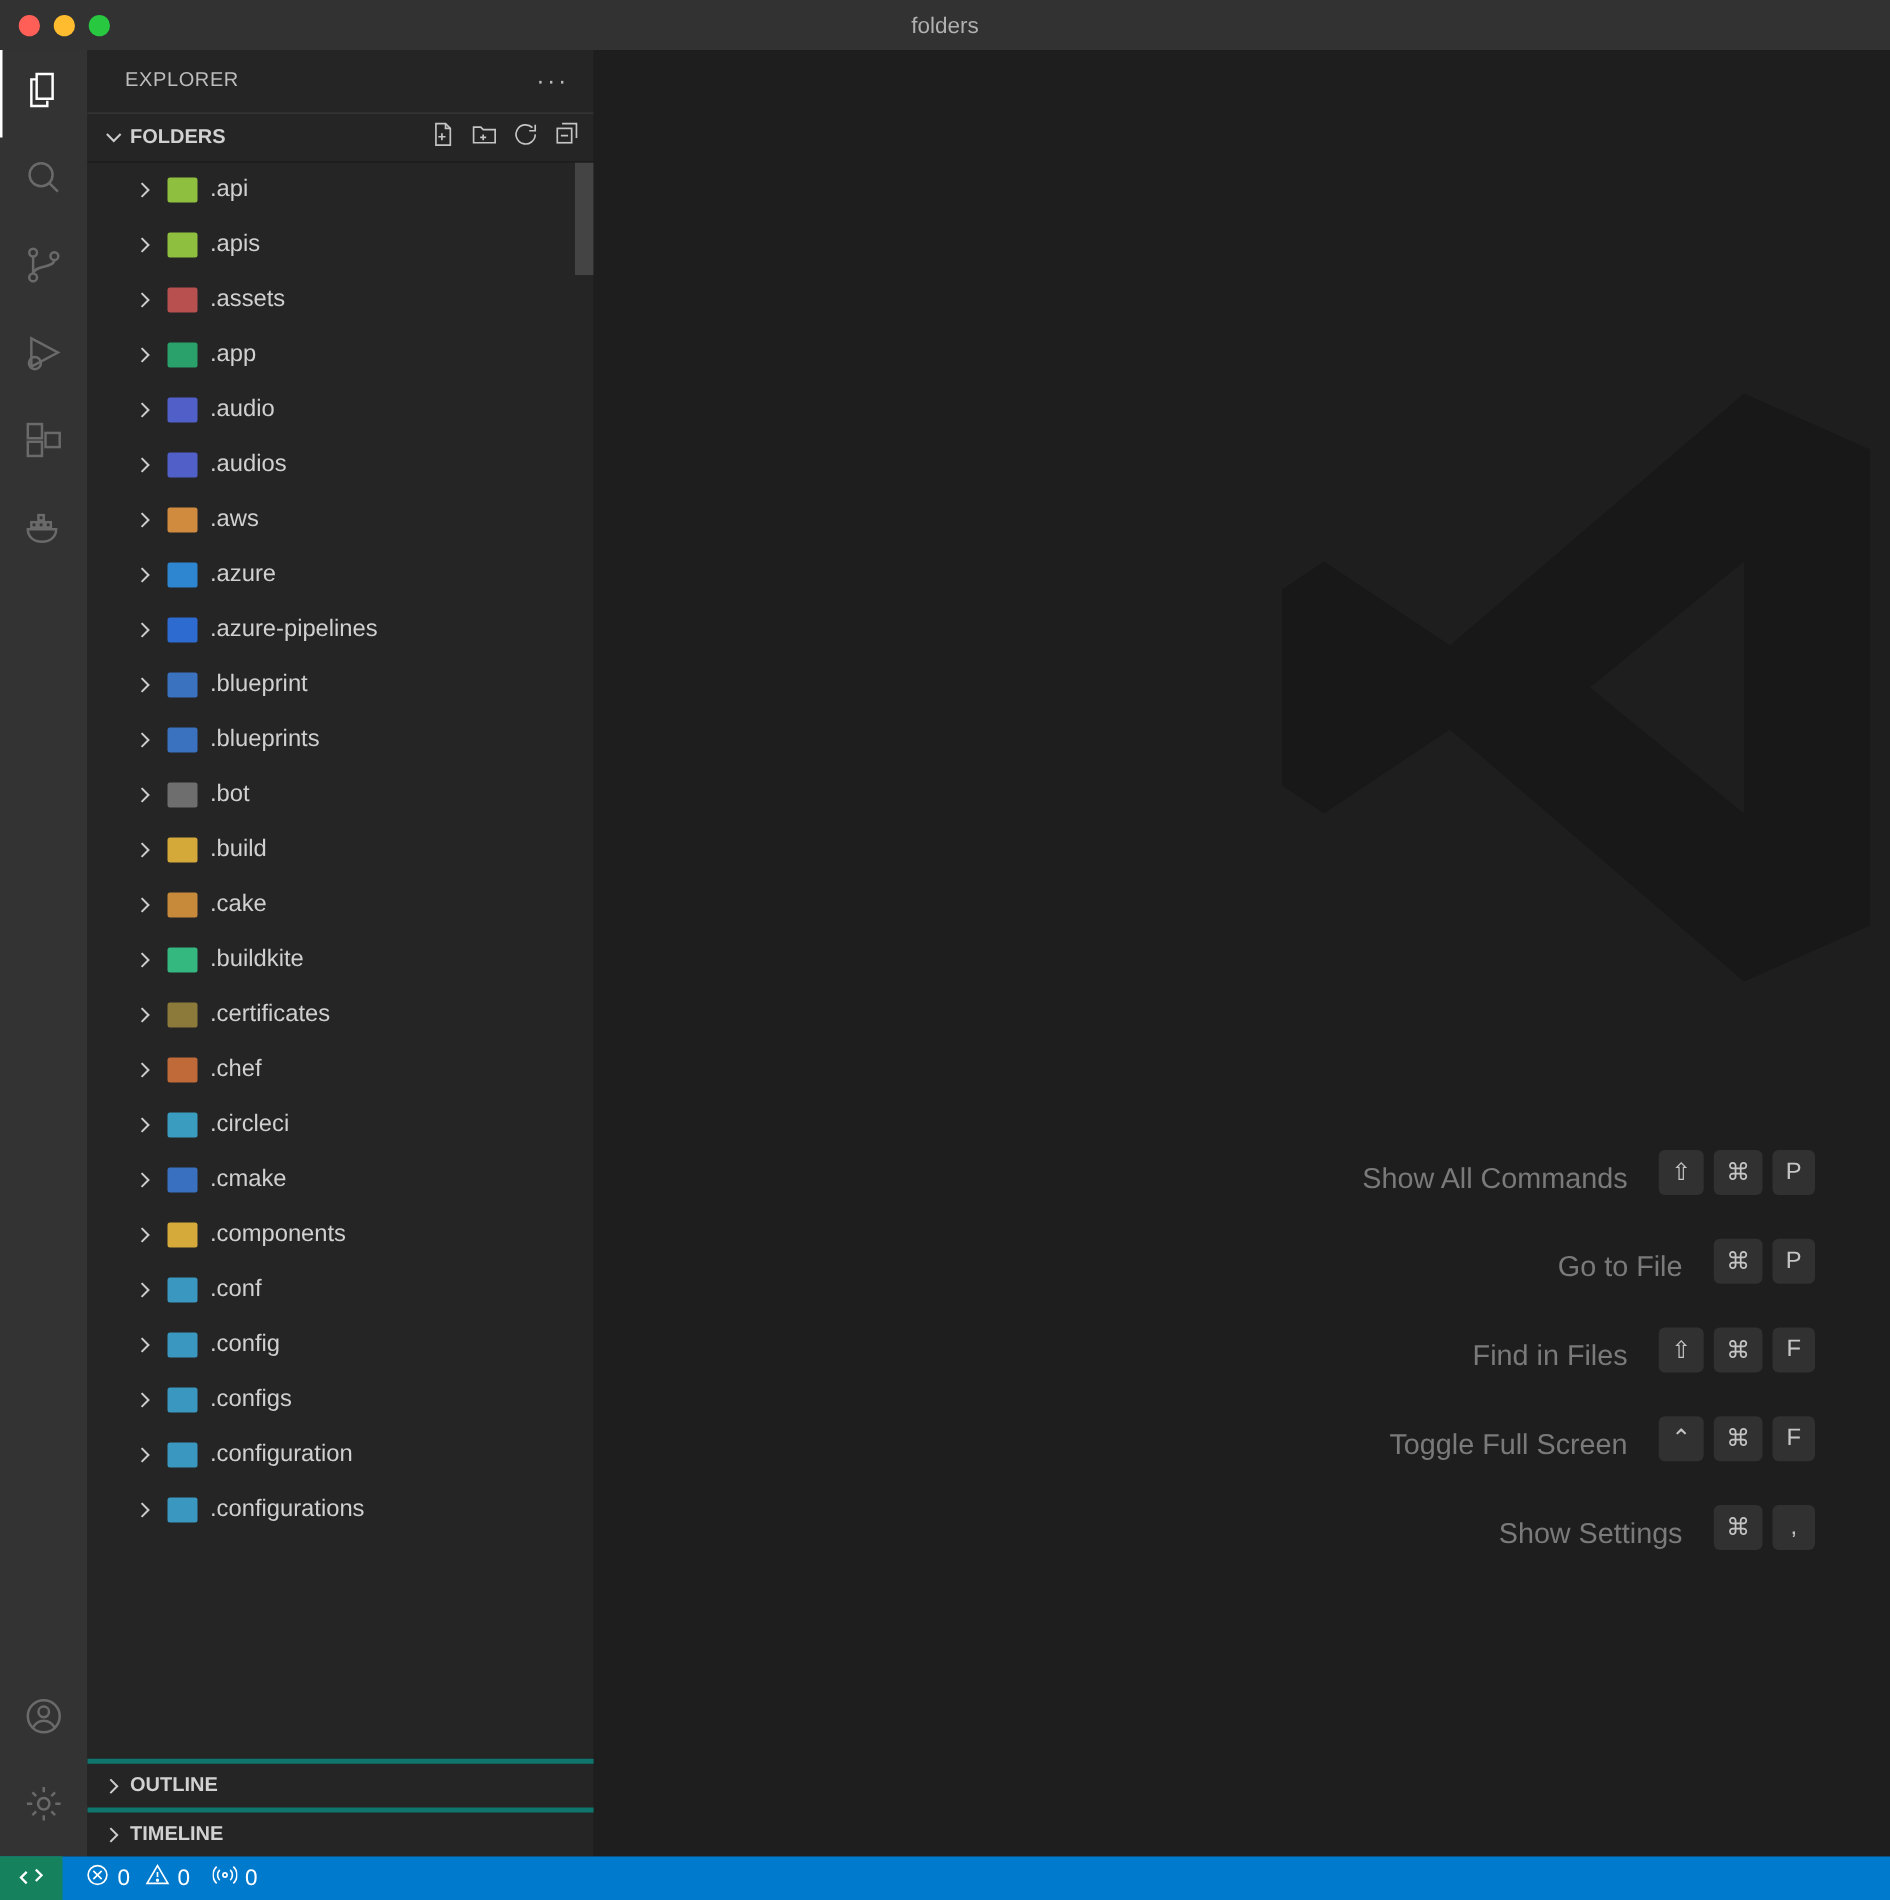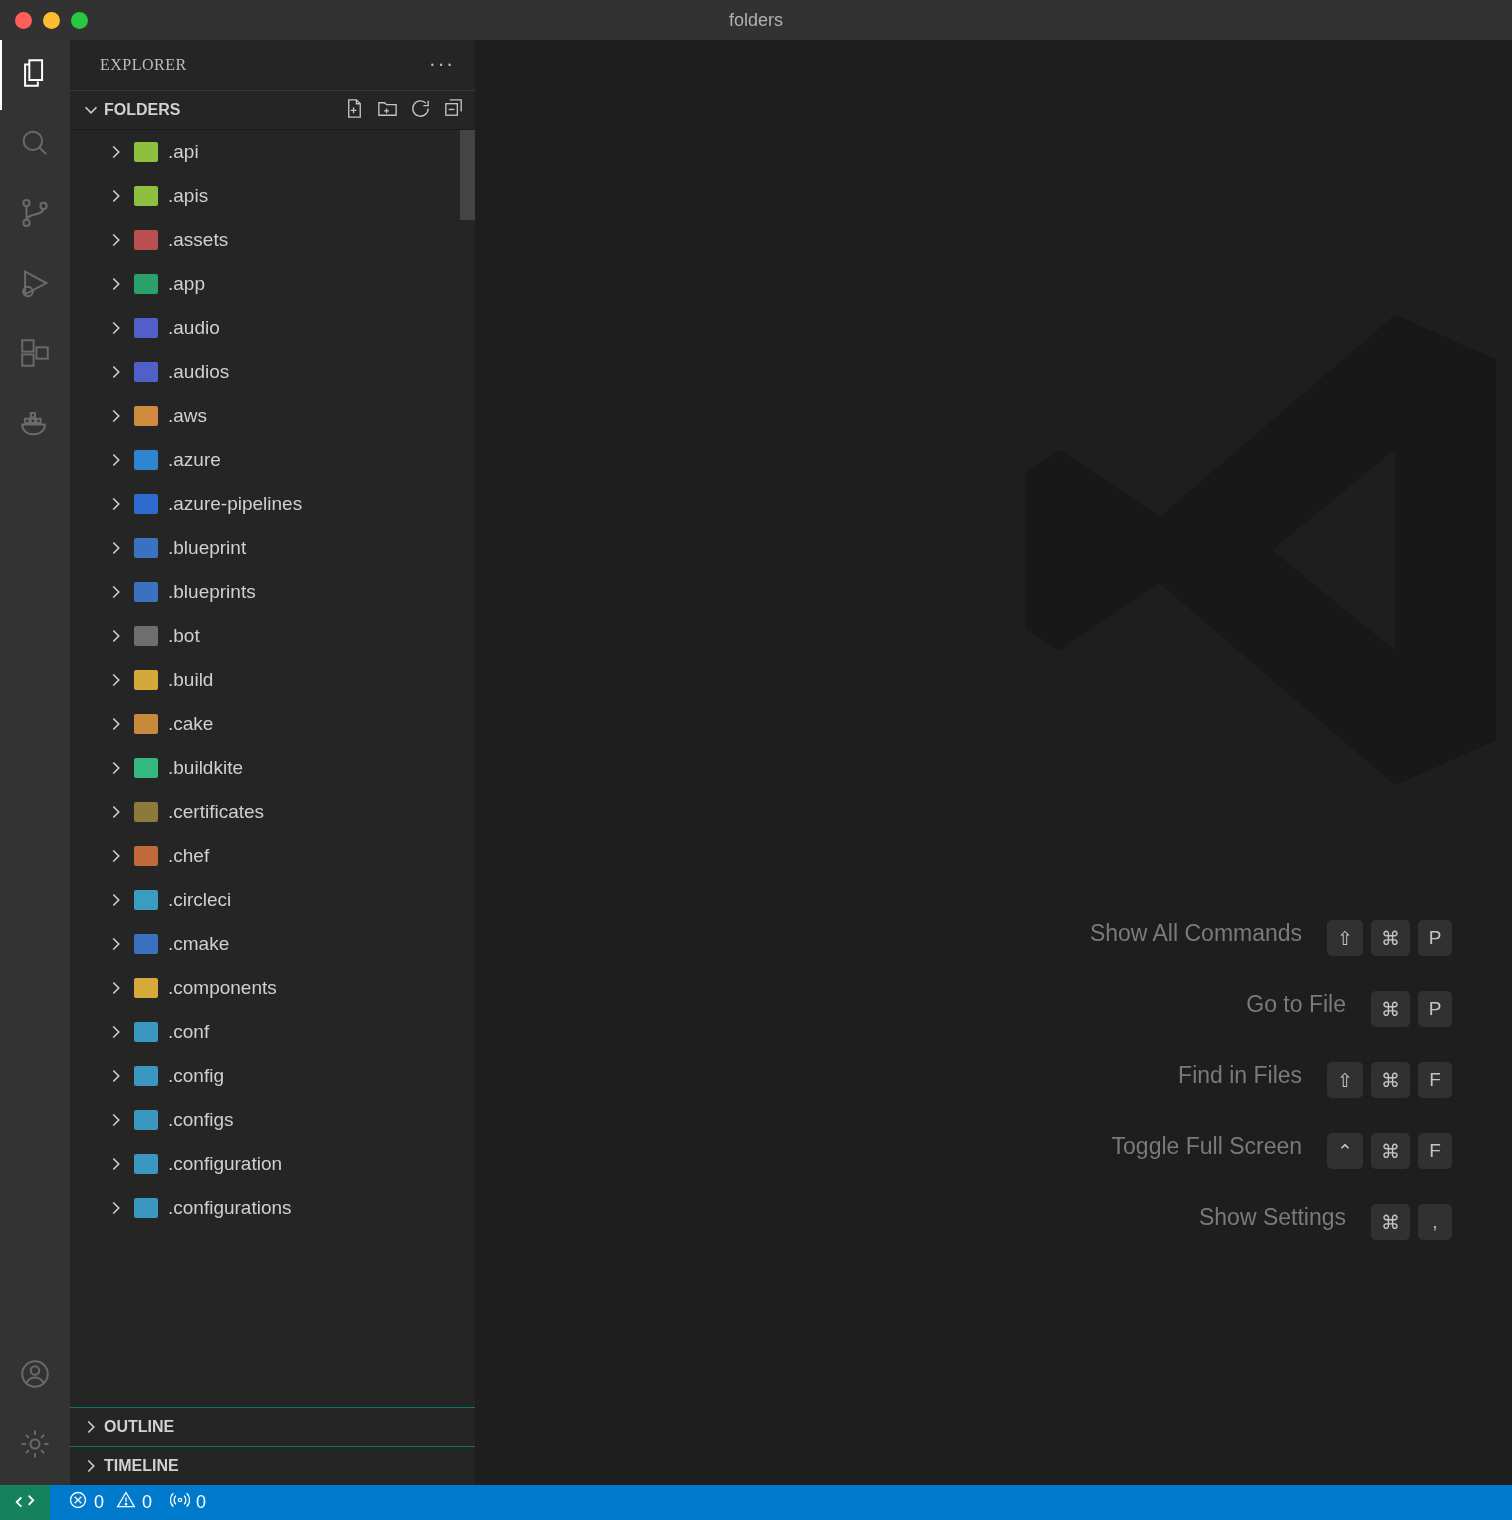--- a/index.html
+++ b/index.html
@@ -61,21 +61,21 @@
   .activity-bottom{display:flex;flex-direction:column;align-items:center;padding-bottom:4px;}
   
   .sidebar{
     width:405px;background:var(--sidebar);
     display:flex;flex-direction:column;
     position:relative;
   }
   .sidebar-hdr{
     height:50px;display:flex;align-items:center;
     padding:0 20px 0 30px;justify-content:space-between;
-    color:#bdbdbd;font-size:16px;letter-spacing:0.5px;font-family:Liberation Serif, serif;
+    color:#bdbdbd;font-size:16px;letter-spacing:0.5px;
   }
   .ellipsis{color:#bbb;font-size:20px;letter-spacing:2px;cursor:pointer;}
   .section-hdr{
     height:39px;display:flex;align-items:center;
     padding-left:10px;color:#d1d1d1;font-size:16px;font-weight:700;
     border-top:1px solid var(--divider);
     position:relative;cursor:pointer;
   }
   .section-hdr svg.caret{width:22px;height:22px;stroke:#ccc;fill:none;stroke-width:1.8;}
   .section-hdr .label{margin-left:2px;}
@@ -90,39 +90,39 @@
   .tree-item{
     height:44px;display:flex;align-items:center;
     padding-left:35px;cursor:pointer;color:#d0d0d0;
   }
   .tree-item svg.caret{width:22px;height:22px;stroke:#ccc;fill:none;stroke-width:1.8;}
   .folder-icon{
     width:24px;height:20px;border-radius:2px;margin:0 10px 0 7px;flex-shrink:0;
     position:relative;background:#999;
   }
   
-  .sidebar-footer .section-hdr{border-top:1px solid #0f766e;}
+  .sidebar-footer .section-hdr{border-top:4px solid #0f766e;}
   
   .scrollthumb{
     position:absolute;right:0;top:0;width:15px;height:90px;
     background:#444;border-radius:0;
   }
   
   .editor{
     flex:1;position:relative;background:var(--bg);
   }
   .watermark{
     position:absolute;right:-40px;top:230px;opacity:1;
   }
   .watermark svg{width:560px;height:560px;fill:#181818;}
   .tips{
     position:absolute;right:60px;top:880px;
     display:flex;flex-direction:column;gap:35px;align-items:flex-end;
   }
-  .tip{display:flex;align-items:flex-start;gap:25px;color:#7a7a7a;font-size:23px;}
+  .tip{display:flex;align-items:flex-end;gap:25px;color:#7a7a7a;font-size:23px;}
   .keys{display:flex;gap:8px;}
   .key{
     min-width:34px;height:36px;padding:0 10px;
     background:var(--key-bg);color:var(--key-fg);
     display:flex;align-items:center;justify-content:center;
     border-radius:5px;font-size:19px;
   }
   
   .statusbar{
     height:35px;background:var(--statusbar);

